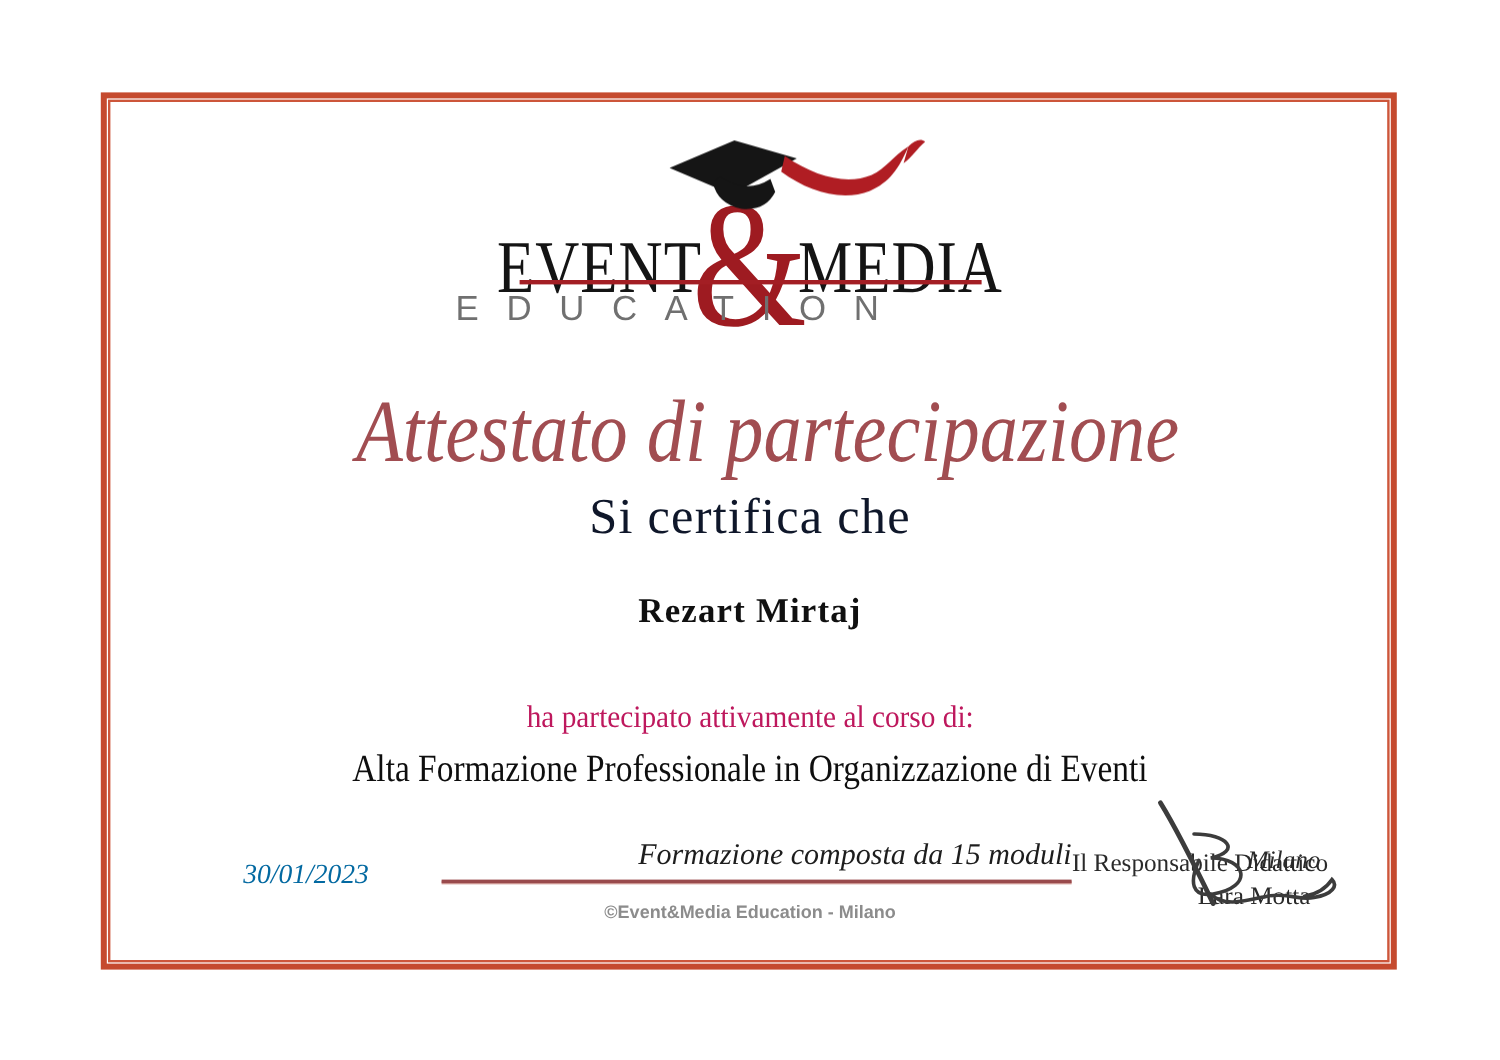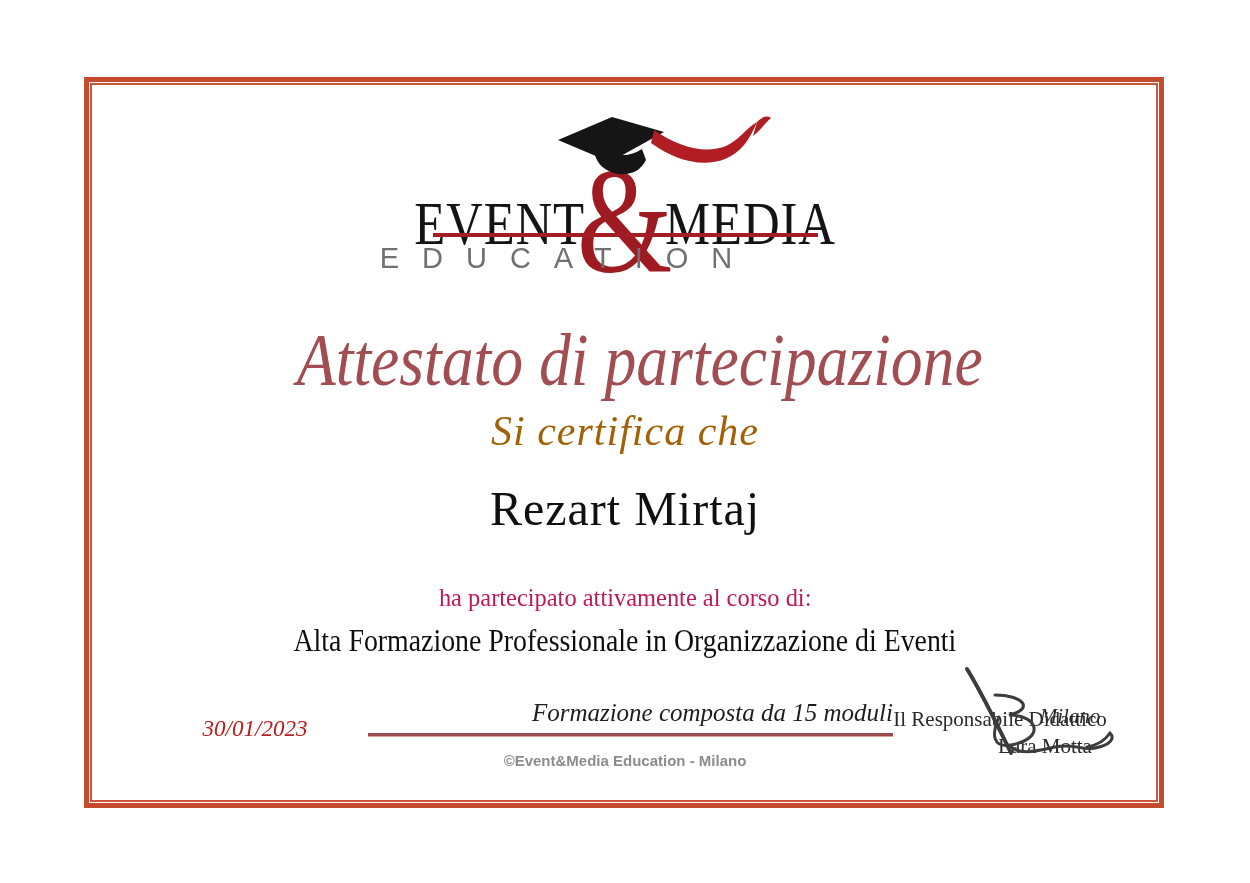--- a/index.html
+++ b/index.html
@@ -48,38 +48,38 @@
   }
 
   
   .title {
     position:absolute; top:305px; margin:15px; font-weight:normal;
     font-style:italic; font-size:74px; line-height:80px; color:#a14d51;
     white-space:nowrap;
   }
   .title-inner { display:inline-block; transform:scaleX(0.86); transform-origin:center; }
 
-  .certify  { position:absolute; top:408px; font-size:42px; line-height:46px; color:#a16207; letter-spacing:1px;font-style:italic; }
-  .name     { position:absolute; top:487px; font-size:48px; line-height:44px; font-weight:normal; color:#101010; letter-spacing:1px; }
+  .certify  { position:absolute; top:408px; font-size:42px; line-height:46px; color:#0f172a; letter-spacing:1px; }
+  .name     { position:absolute; top:487px; font-size:29px; line-height:44px; font-weight:bold; color:#101010; letter-spacing:1px; }
   .p-line   { position:absolute; top:584px; font-size:26px; line-height:28px; color:#be185d; white-space:nowrap; }
   .p-inner  { display:inline-block; transform:scaleX(0.94); transform-origin:center; }
   .course   { position:absolute; top:617px; font-size:32px; line-height:46px; color:#0e0e0e; white-space:nowrap; }
   .course-inner { display:inline-block; transform:scaleX(0.87); transform-origin:center; }
 
   .course-detail {
     position:absolute; top:699px; left:368px; width:525px; text-align:right;
     font-style:italic; font-size:25px; line-height:28px; color:#1d1d1d;
   }
   .detail-rule {
     position:absolute; top:733px; left:368px; width:525px; height:3px;
     background:#994a4c; box-shadow:0 1px 0 #d8a5a0;
   }
   .date {
     position:absolute; top:716px; left:200px; width:110px; text-align:center;
-    font-style:italic; font-size:23px; line-height:26px; color:#b91c1c;
+    font-style:italic; font-size:23px; line-height:26px; color:#0369a1;
   }
 
   
   .sig-city { position:absolute; top:681px; left:1030px; width:80px; text-align:center;
               font-style:italic; font-size:21px; line-height:23px; color:#2a2a2a;margin-top:24px; }
   .sig-role { position:absolute; top:708px; left:890px; width:220px; text-align:center;
               font-size:21px; line-height:23px; color:#2a2a2a; }
   .sig-name { position:absolute; top:735px; left:985px; width:120px; text-align:center;
               font-size:21px; line-height:23px; color:#2a2a2a; }
   .sig-svg  { position:absolute; left:935px; top:655px; z-index:4; }

